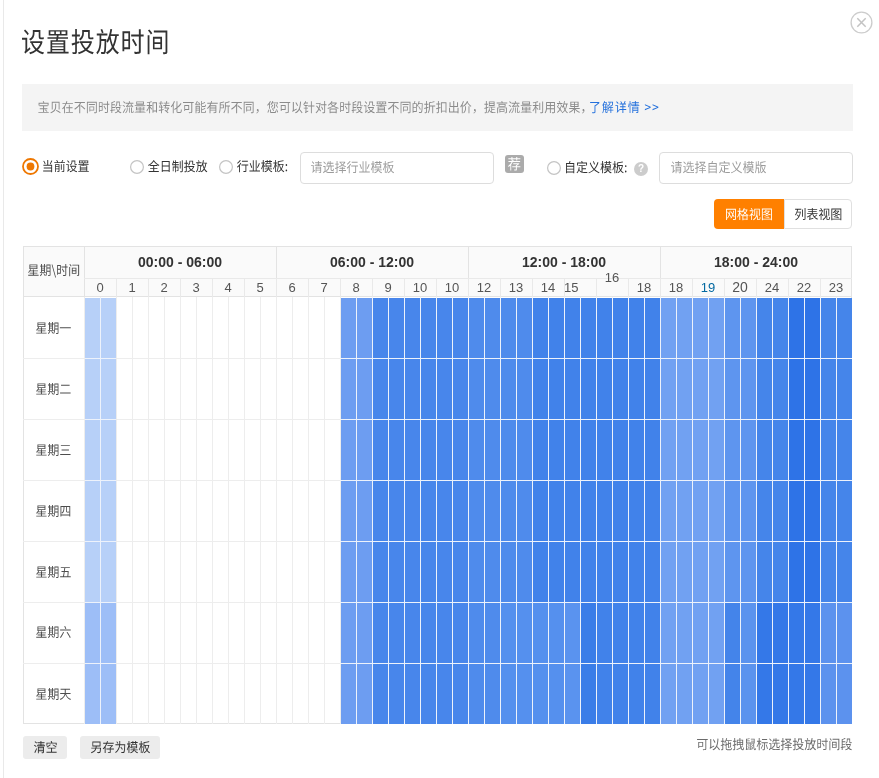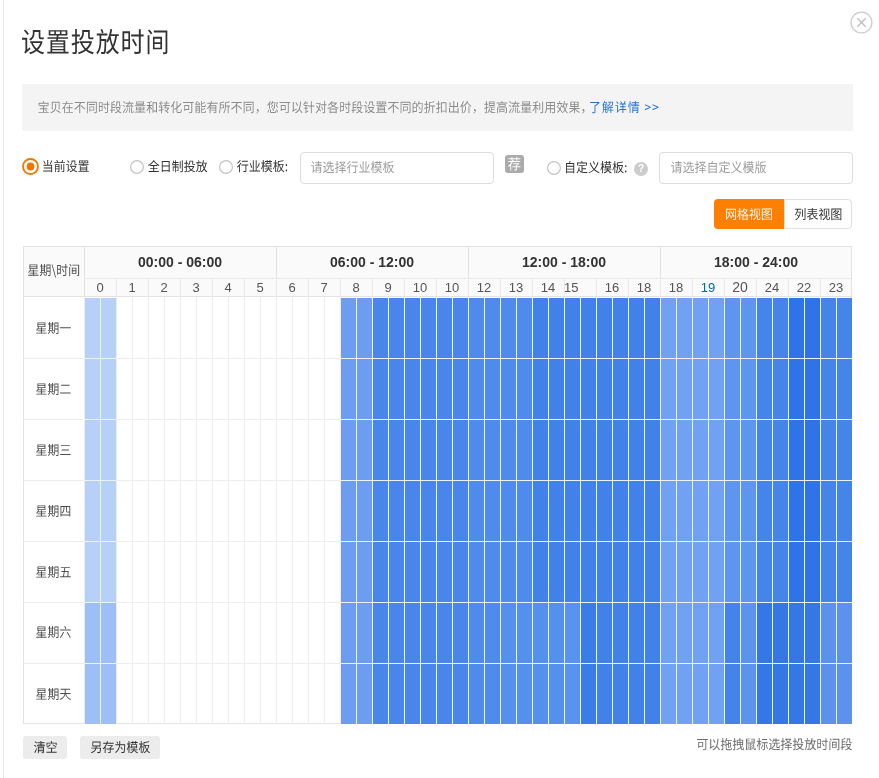--- a/index.html
+++ b/index.html
@@ -104,21 +104,21 @@
 <div class="abs" style="left:436px;top:278px;width:32px;height:19px;line-height:19px;text-align:center;font-size:13px;color:#555">10</div>
 <div class="abs" style="left:468px;top:279px;width:1px;height:18px;background:#e9e9e9"></div>
 <div class="abs" style="left:468px;top:278px;width:32px;height:19px;line-height:19px;text-align:center;font-size:13px;color:#555">12</div>
 <div class="abs" style="left:500px;top:279px;width:1px;height:18px;background:#e9e9e9"></div>
 <div class="abs" style="left:500px;top:278px;width:32px;height:19px;line-height:19px;text-align:center;font-size:13px;color:#555">13</div>
 <div class="abs" style="left:532px;top:279px;width:1px;height:18px;background:#e9e9e9"></div>
 <div class="abs" style="left:532px;top:278px;width:32px;height:15px;line-height:19px;text-align:center;font-size:13px;color:#555">14</div>
 <div class="abs" style="left:564px;top:279px;width:1px;height:18px;background:#e9e9e9"></div>
 <div class="abs" style="left:564px;top:278px;width:32px;height:19px;line-height:19px;text-align:left;font-size:13px;color:#555">15</div>
 <div class="abs" style="left:596px;top:279px;width:1px;height:18px;background:#e9e9e9"></div>
-<div class="abs" style="left:596px;top:278px;width:32px;height:19px;line-height:19px;text-align:center;font-size:13px;color:#555">16</div>
+<div class="abs" style="left:596px;top:268px;width:32px;height:19px;line-height:19px;text-align:center;font-size:13px;color:#555">16</div>
 <div class="abs" style="left:628px;top:279px;width:1px;height:18px;background:#e9e9e9"></div>
 <div class="abs" style="left:628px;top:278px;width:32px;height:19px;line-height:19px;text-align:center;font-size:13px;color:#555">18</div>
 <div class="abs" style="left:660px;top:279px;width:1px;height:18px;background:#e9e9e9"></div>
 <div class="abs" style="left:660px;top:278px;width:32px;height:27px;line-height:19px;text-align:center;font-size:13px;color:#555">18</div>
 <div class="abs" style="left:692px;top:279px;width:1px;height:18px;background:#e9e9e9"></div>
 <div class="abs" style="left:692px;top:278px;width:32px;height:19px;line-height:19px;text-align:center;font-size:13px;color:#0369a1">19</div>
 <div class="abs" style="left:724px;top:279px;width:1px;height:18px;background:#e9e9e9"></div>
 <div class="abs" style="left:724px;top:278px;width:32px;height:19px;line-height:19px;text-align:center;font-size:14px;color:#555">20</div>
 <div class="abs" style="left:756px;top:279px;width:1px;height:18px;background:#e9e9e9"></div>
 <div class="abs" style="left:756px;top:278px;width:32px;height:19px;line-height:19px;text-align:center;font-size:13px;color:#555">24</div>

